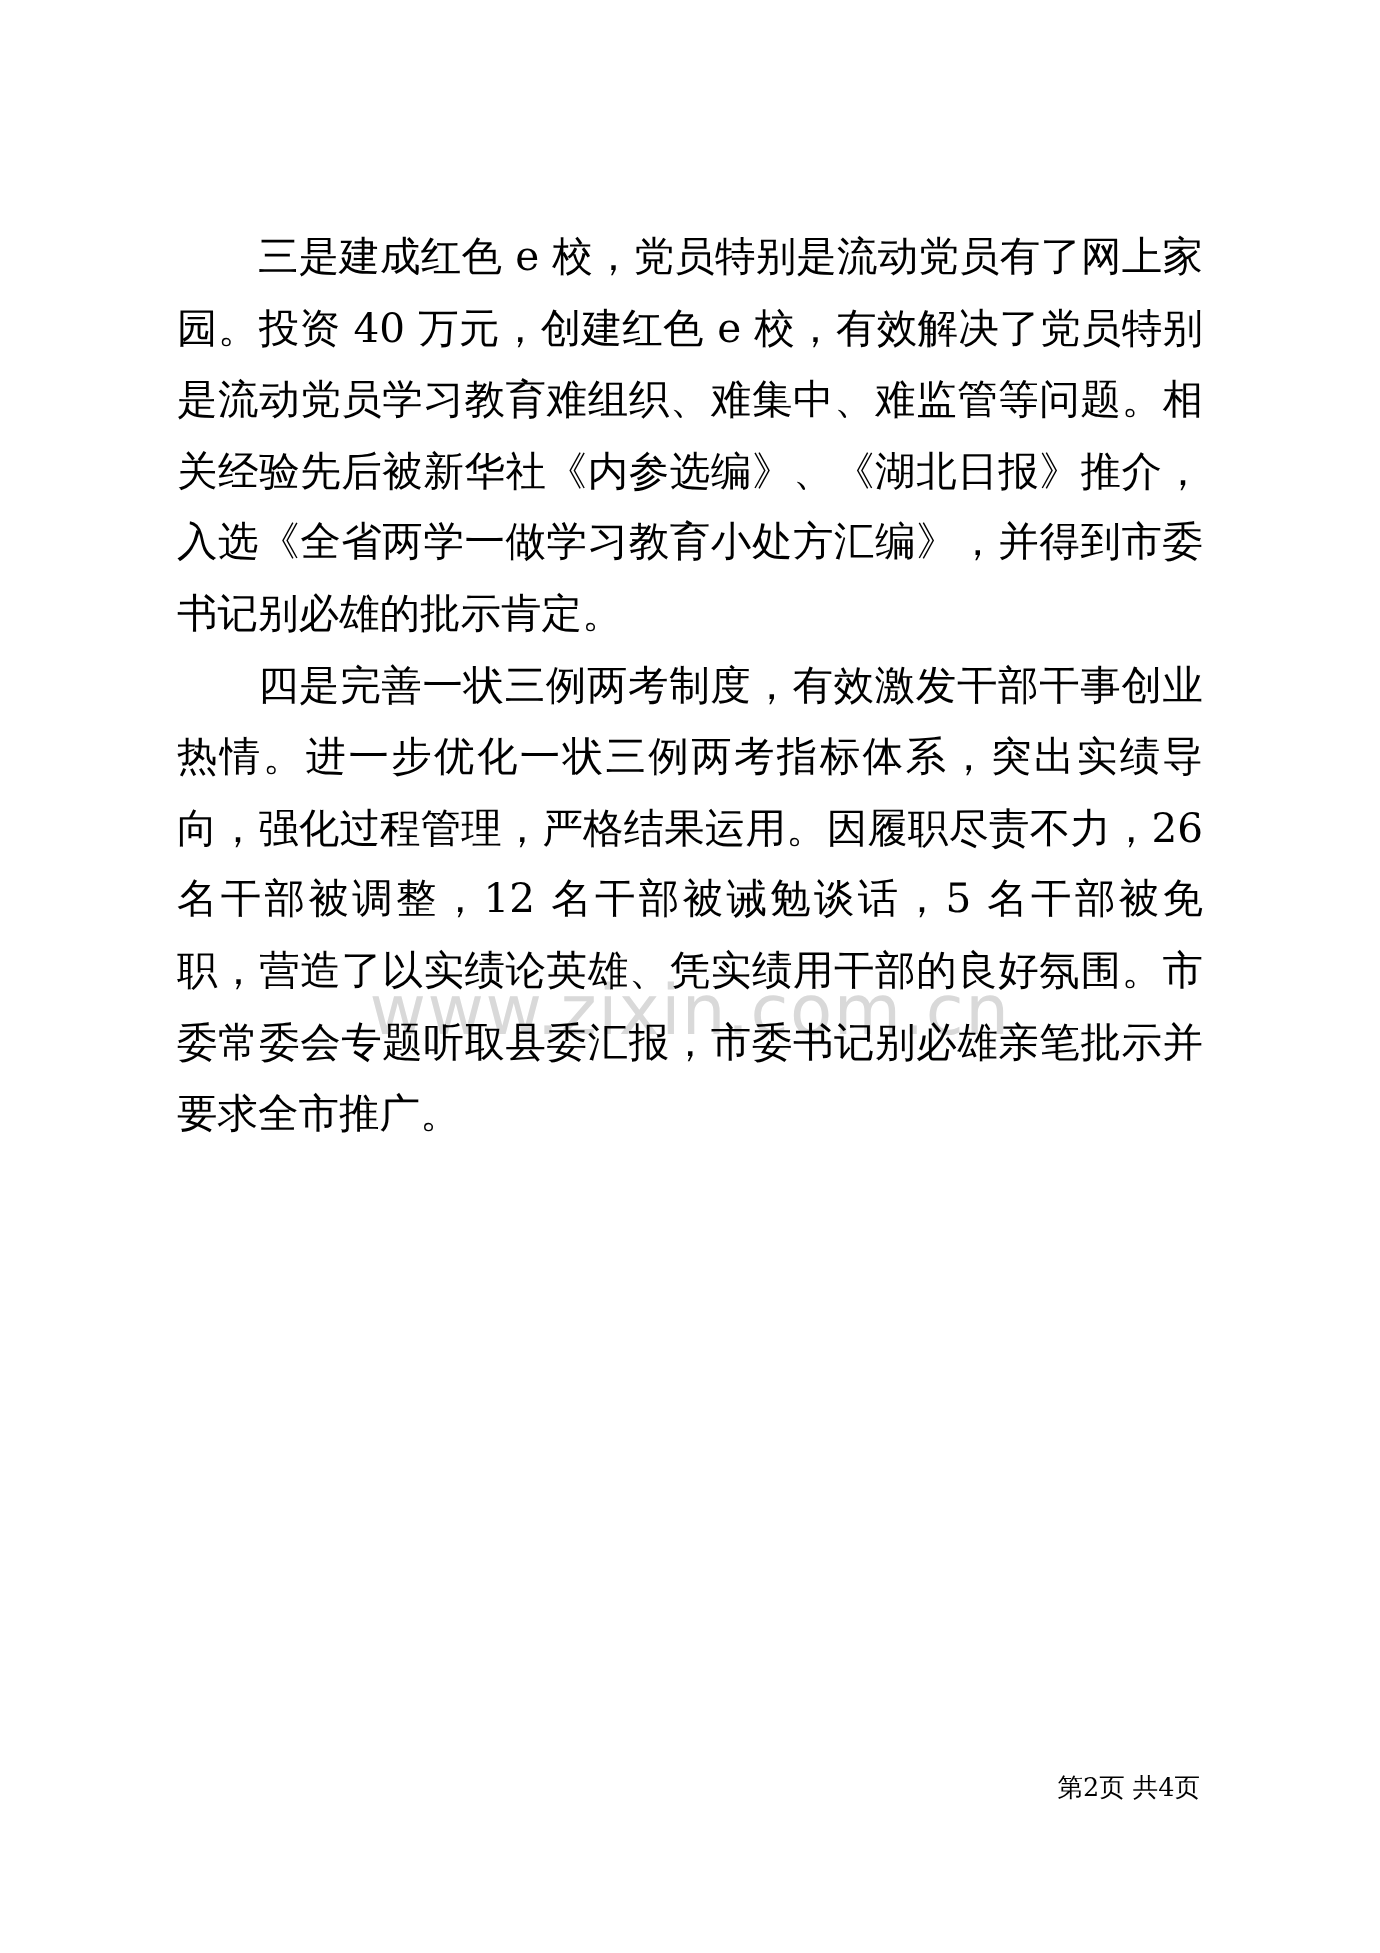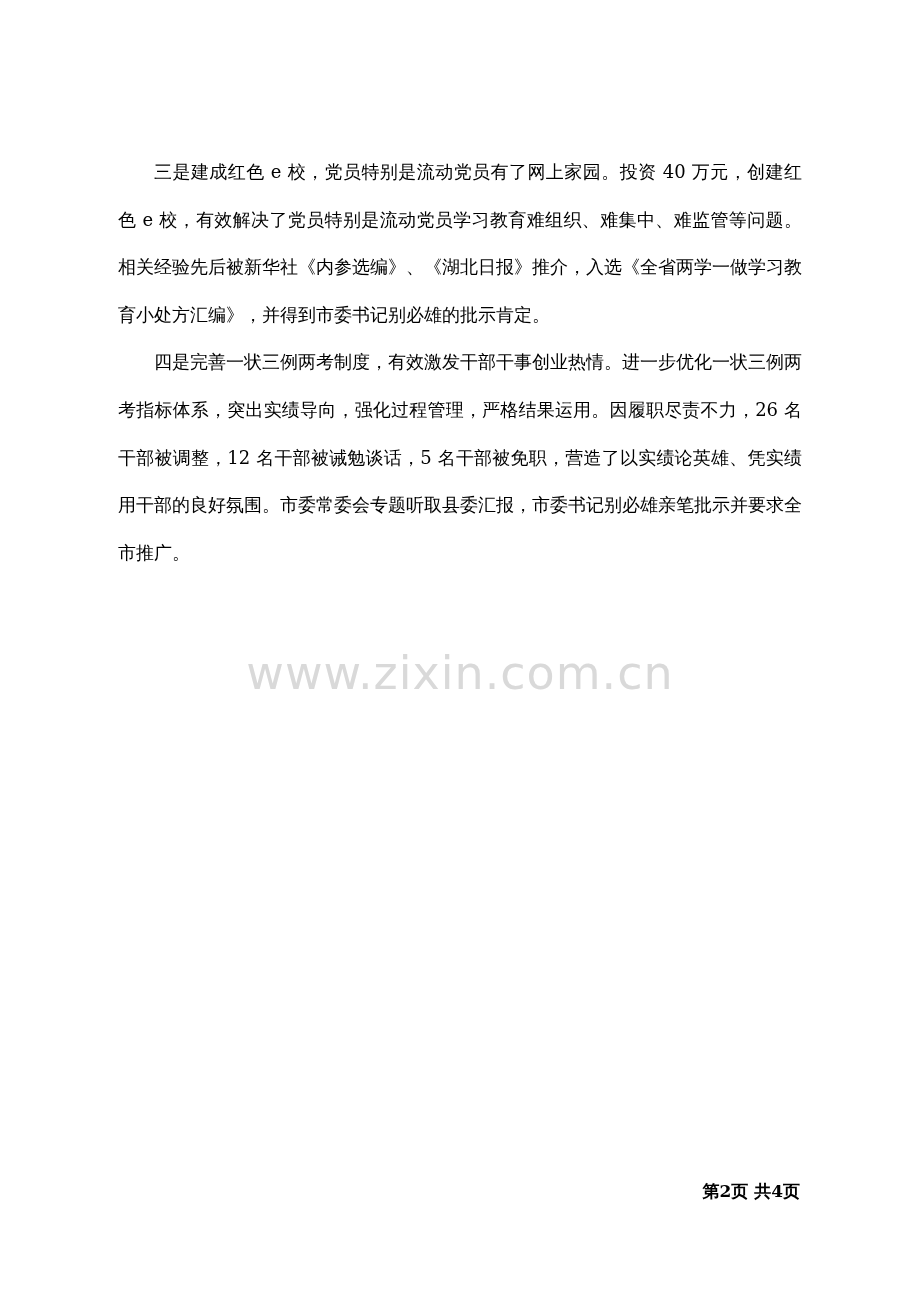--- a/index.html
+++ b/index.html
@@ -22,21 +22,21 @@
   .content {
     position: absolute;
     left: 118px;
     right: 118px;
     top: 148px;
     z-index: 2;
   }
   .para {
     margin: 0;
     padding: 0;
-    font-size: 18px;
+    font-size: 27px;
     line-height: 47.6px;
     color: #000000;
     text-align: justify;
     text-indent: 2em;
     word-break: break-all;
   }
   .watermark {
     position: absolute;
     top: 598px;
     left: 50%;
@@ -50,21 +50,20 @@
     pointer-events: none;
     margin-top: 48px;
   }
   .footer {
     position: absolute;
     top: 1180px;
     right: 120px;
     z-index: 2;
     font-size: 17px;
     color: #000000;
-    font-weight: bold;
   }
 </style>
 </head>
 <body>
 
 <div class="page">
   <div class="watermark">www.zixin.com.cn</div>
 
   <div class="content">
     <p class="para">三是建成红色 e 校，党员特别是流动党员有了网上家园。投资 40 万元，创建红色 e 校，有效解决了党员特别是流动党员学习教育难组织、难集中、难监管等问题。相关经验先后被新华社《内参选编》、《湖北日报》推介，入选《全省两学一做学习教育小处方汇编》，并得到市委书记别必雄的批示肯定。</p>

